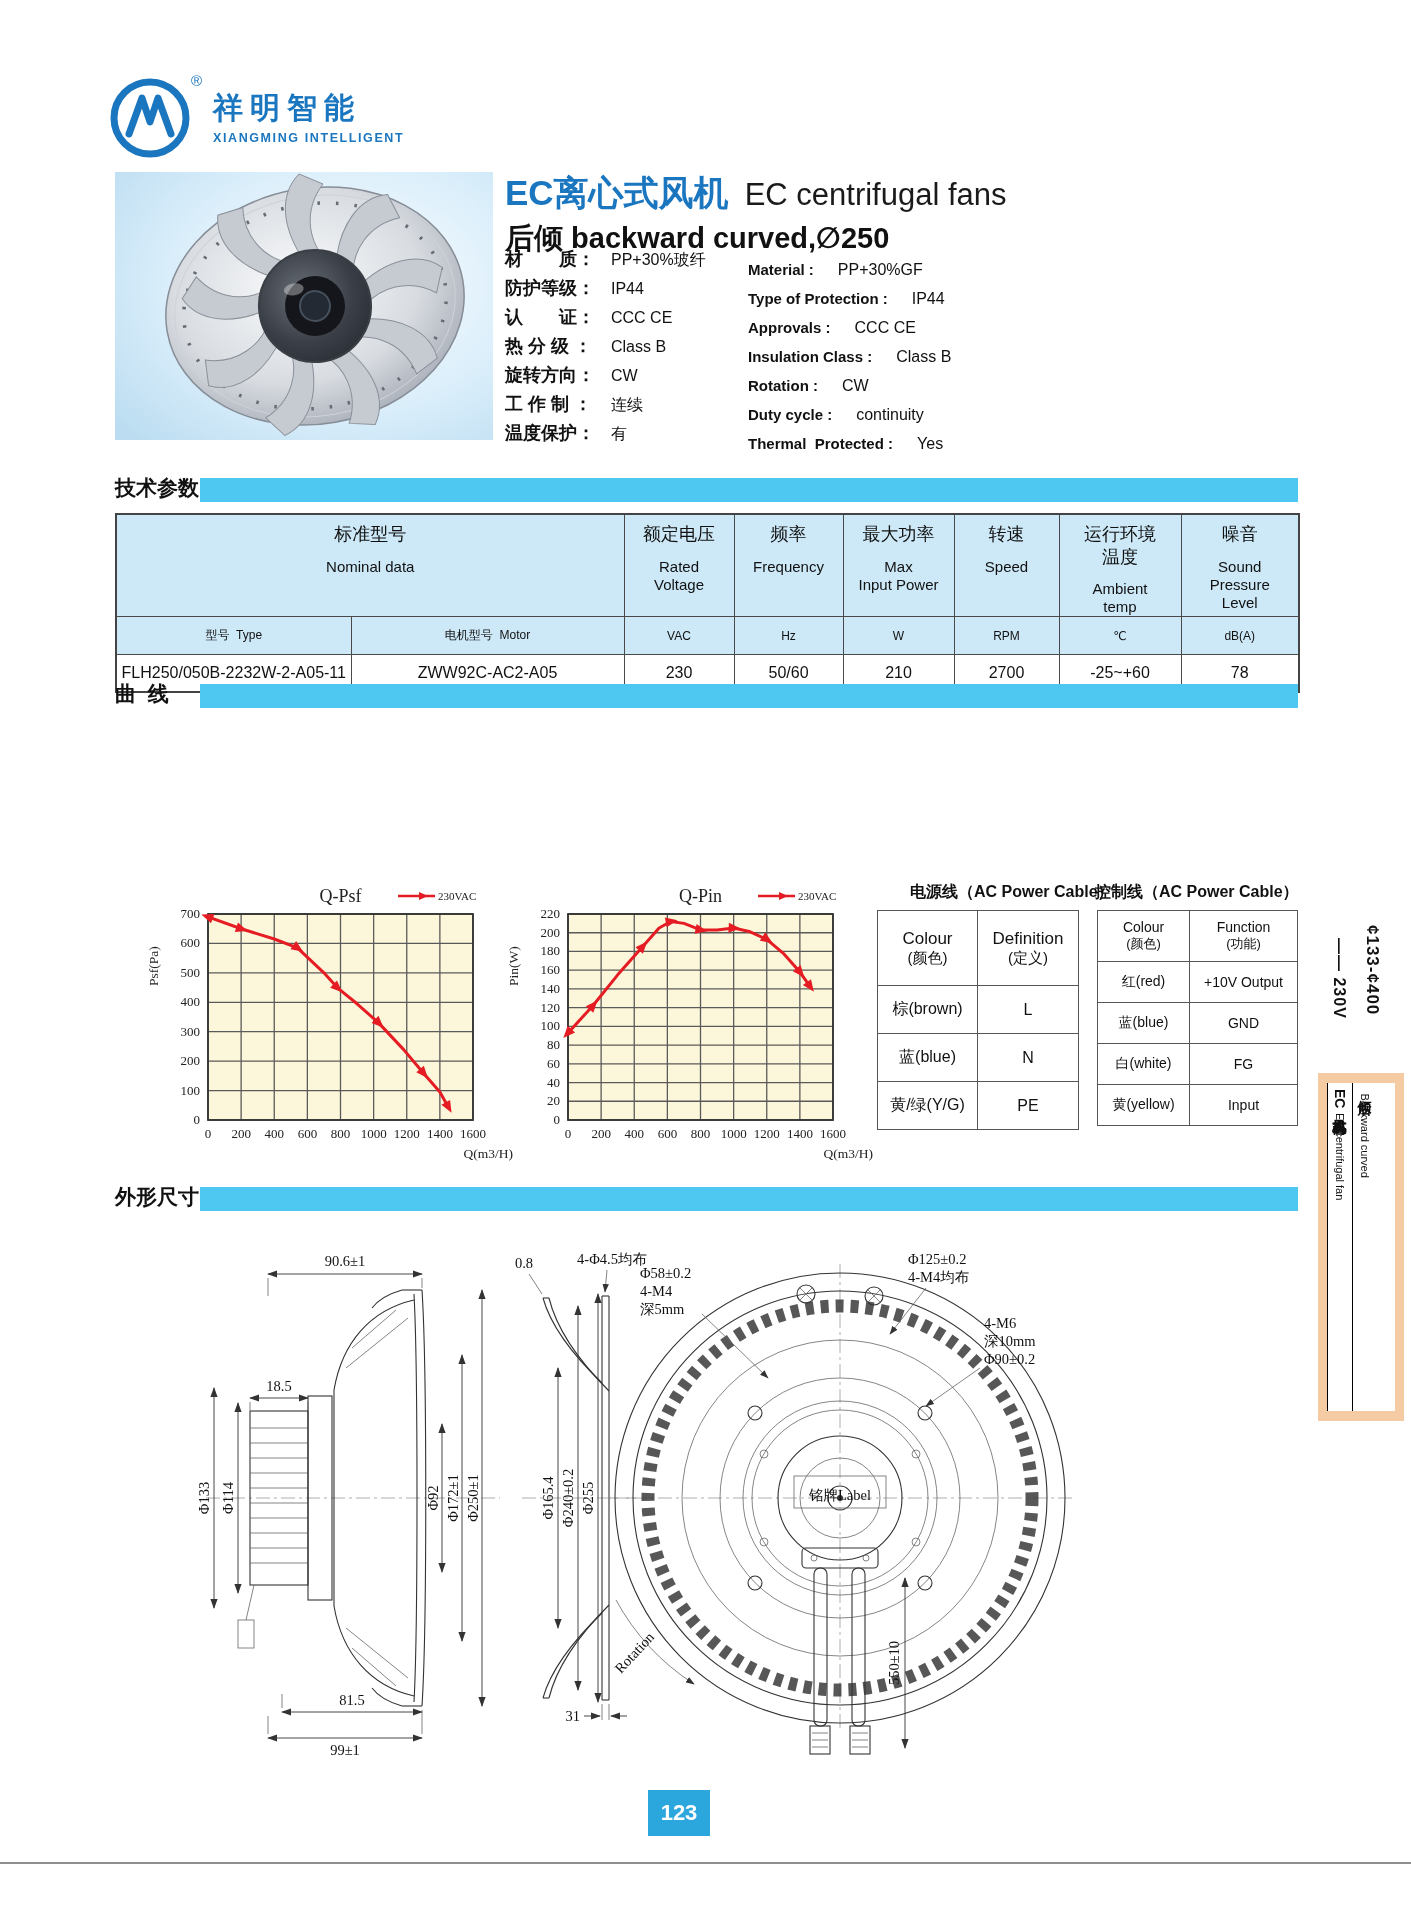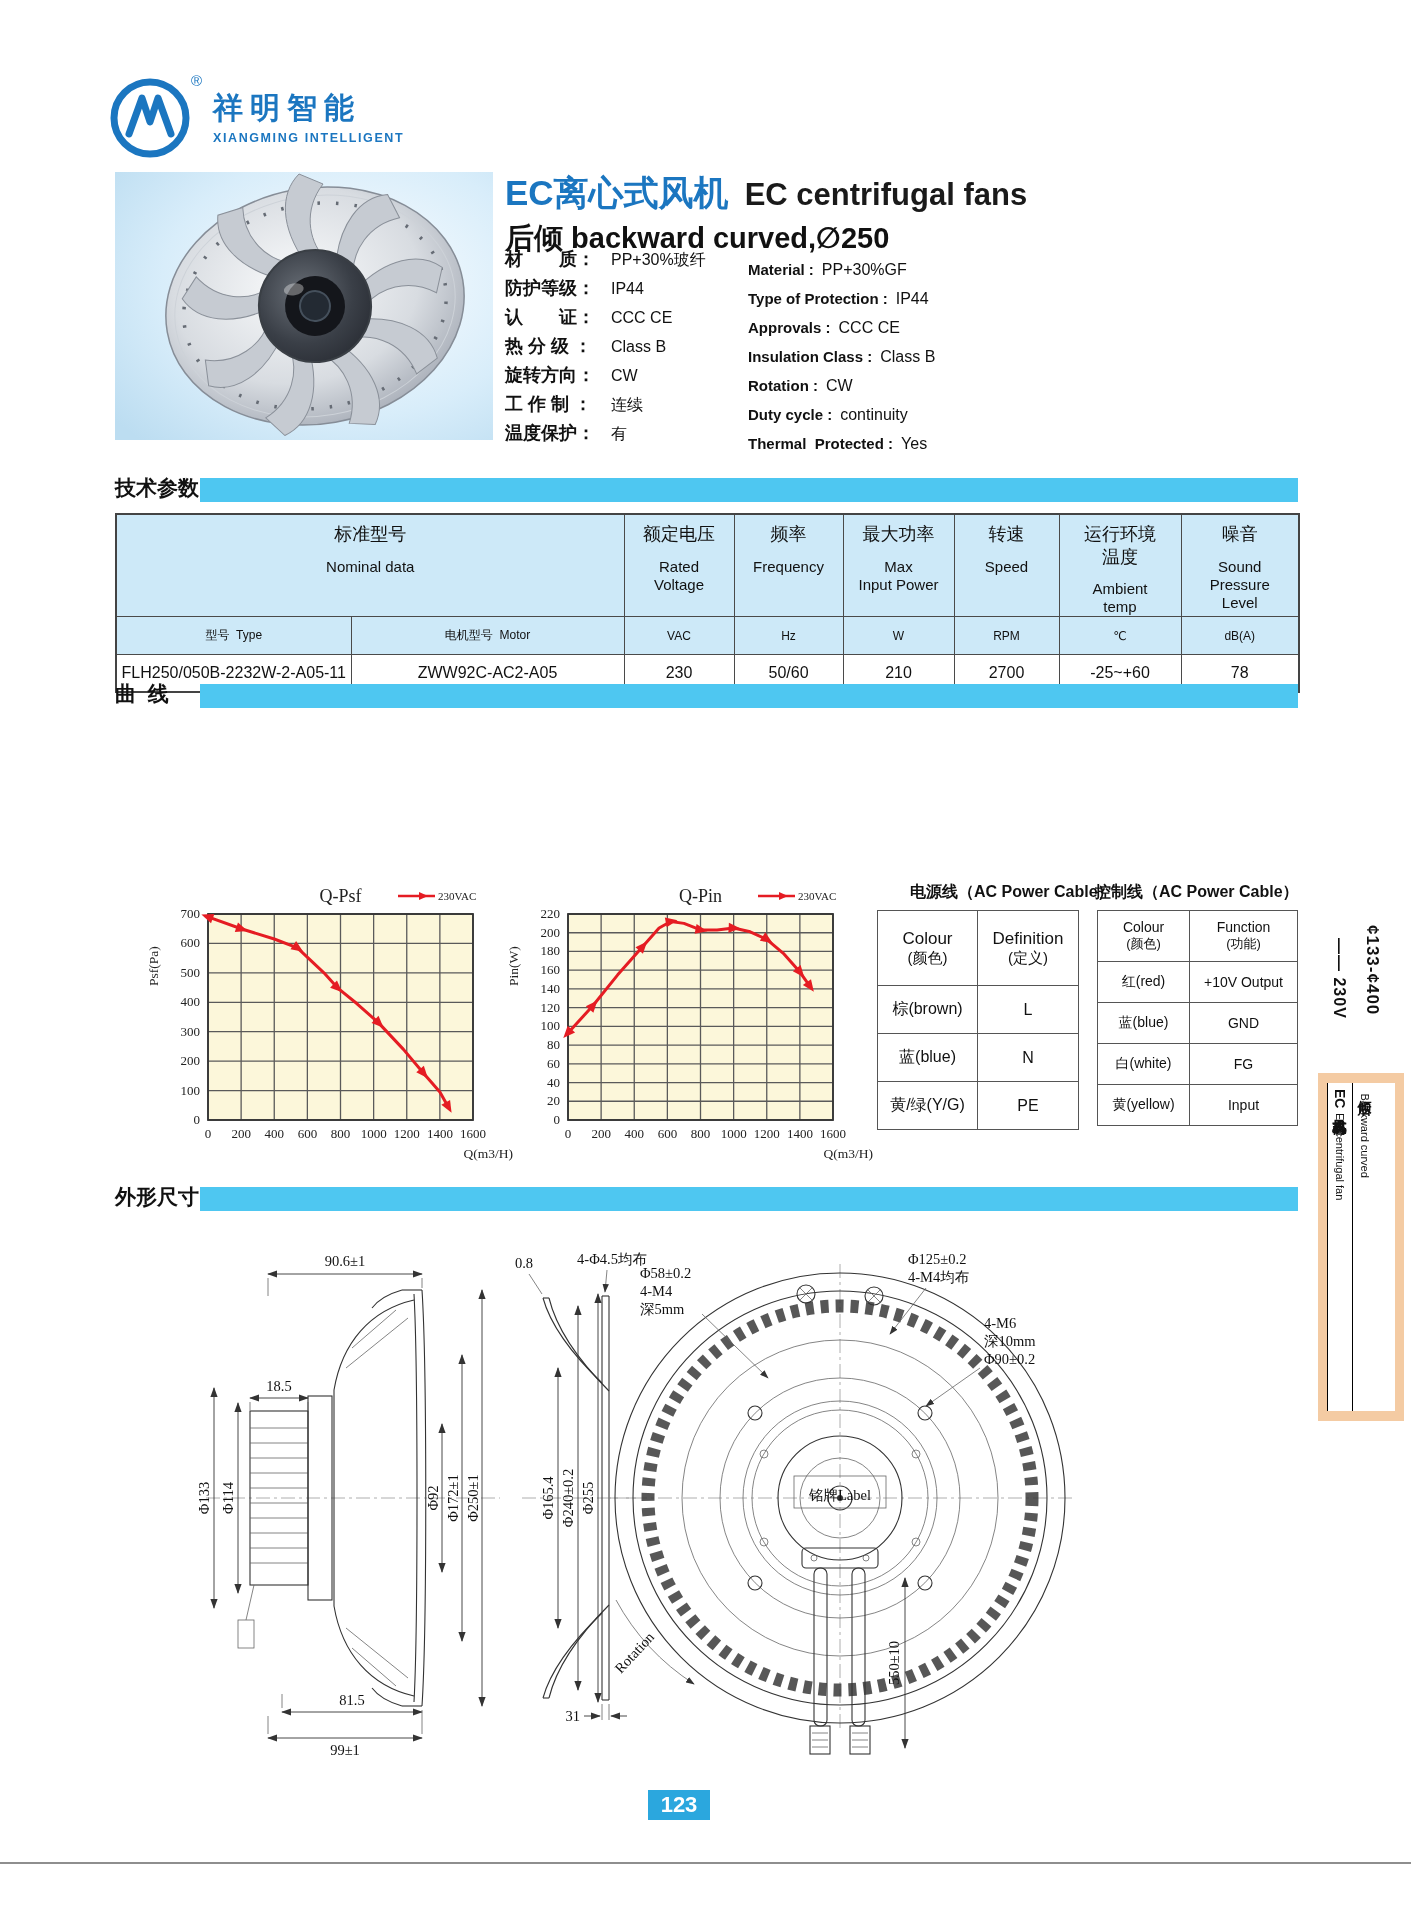--- a/index.html
+++ b/index.html
@@ -10,28 +10,28 @@
   #page{position:relative;width:1411px;height:1914px;background:#fff;overflow:hidden;
         font-family:"Liberation Sans","DejaVu Sans",sans-serif;color:#111;}
   .abs{position:absolute;}
 
   
   .brand-cn{font-size:30px;font-weight:800;color:var(--accent-blue);letter-spacing:7px;}
   .brand-en{font-size:12.5px;font-weight:700;color:var(--accent-blue);letter-spacing:1.6px;margin-top:2px;}
 
   
   .title-cn{font-size:35px;font-weight:800;color:var(--accent-blue);}
-  .title-en{font-size:31px;font-weight:700;color:#1a1a1a;margin-left:16px;}
+  .title-en{font-size:31px;font-weight:400;color:#1a1a1a;margin-left:16px;}
   .subtitle{font-size:29px;font-weight:700;color:#111;}
 
   .spec-row{display:flex;align-items:baseline;height:29px;}
   .spec-row .lbl{display:inline-block;min-width:102px;font-weight:700;font-size:18px;white-space:pre;}
   .spec-row .val{font-size:16px;margin-left:4px;}
   .spec-row .lbl-en{font-weight:700;font-size:15px;white-space:pre;}
-  .spec-row .val-en{font-size:16px;margin-left:8px;}
+  .spec-row .val-en{font-size:16px;margin-left:24px;}
 
   
   .section-label{position:absolute;left:115px;top:-4px;font-size:21px;font-weight:800;white-space:pre;}
   .section-bar{position:absolute;left:200px;width:1098px;height:24px;background:var(--bar-blue);}
 
   
   table.tech{border-collapse:collapse;table-layout:fixed;width:1183px;border:2px solid #444;}
   table.tech th,table.tech td{border:1px solid #4a4a4a;text-align:center;vertical-align:middle;padding:0;}
   table.tech .hdr-main th{background:var(--table-header);height:88px;vertical-align:top;padding-top:8px;font-weight:400;}
   table.tech .hdr-main .cn{font-size:18px;white-space:pre-line;line-height:1.25;}
@@ -62,21 +62,21 @@
   
   .side-voltage{position:absolute;left:1330px;top:938px;writing-mode:vertical-rl;font-size:16px;font-weight:600;letter-spacing:1px;}
   .side-range{position:absolute;left:1362px;top:925px;writing-mode:vertical-rl;font-size:17px;font-weight:700;letter-spacing:1px;}
   .side-tan{position:absolute;left:1318px;top:1073px;width:86px;height:348px;background:var(--sidebar-tan);}
   .side-card{position:absolute;left:9px;top:10px;right:9px;bottom:10px;background:#fff;display:flex;flex-direction:row;}
   .side-col{writing-mode:vertical-rl;border-left:1.5px solid #000;padding:6px 3px 0 3px;height:100%;box-sizing:border-box;}
   .side-col .cn{font-size:14px;font-weight:700;}
   .side-col .en{font-size:11px;}
 
   
-  .page-badge{position:absolute;left:648px;top:1790px;width:62px;height:30px;background:var(--badge-blue);
+  .page-badge{position:absolute;left:648px;top:1790px;width:62px;height:46px;background:var(--badge-blue);
               color:#fff;font-size:22px;font-weight:700;display:flex;align-items:center;justify-content:center;}
   .bottom-rule{position:absolute;left:0;top:1862px;width:1411px;border-top:2px solid #8E8E8E;}
 </style>
 </head>
 <body>
 
 <div id="page">
 
   <div class="abs" style="left:105px;top:66px;display:flex;align-items:center;">
     <svg width="98" height="100" viewBox="0 0 98 100">

